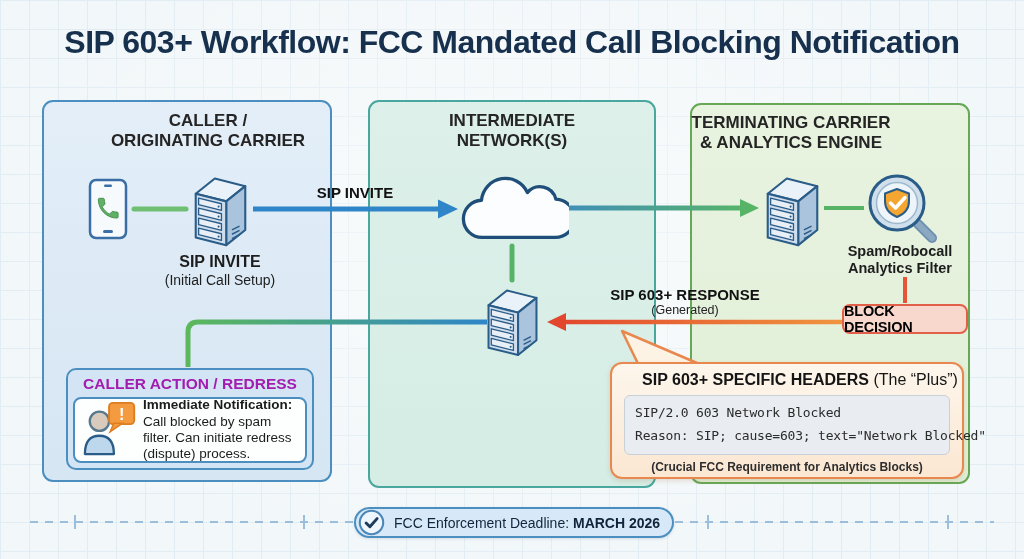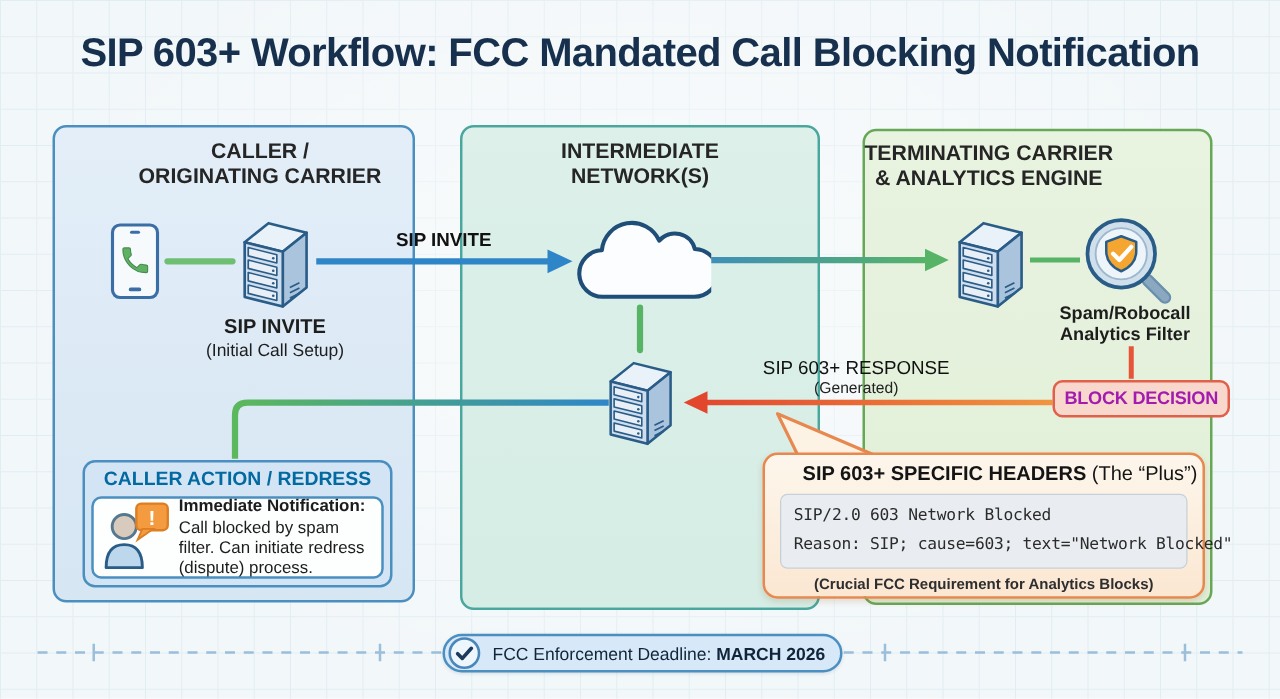--- a/index.html
+++ b/index.html
@@ -32,29 +32,29 @@
     font-size:17px; font-weight:800; color:#252525; line-height:1.18; z-index:3;
   }
   svg.overlay { position:absolute; left:0; top:0; z-index:2; pointer-events:none; }
   .icon-box { z-index:3; }
   .node-label { z-index:3; text-align:center; color:#1d1d1d; }
   .node-label .big { font-weight:800; font-size:16px; }
   .node-label .sub { font-size:14px; margin-top:1px; }
   #sip-invite-label { left:275px; top:184px; width:160px; text-align:center;
     font-size:15px; font-weight:800; color:#111; z-index:3; }
   #response-label { left:605px; top:286px; width:160px; text-align:center; z-index:3; }
-  #response-label .big { font-size:15px; font-weight:400; color:#111; }
+  #response-label .big { font-size:15px; font-weight:700; color:#111; }
   #response-label .sub { font-size:12.5px; color:#222; }
   #filter-label { left:838px; top:243px; width:124px; text-align:center;
     font-size:14.5px; font-weight:800; color:#1d1d1d; line-height:1.18; z-index:3; }
   #block-decision {
-    left:842px; top:304px; width:142px; height:30px; z-index:3;
+    left:842px; top:304px; width:126px; height:30px; z-index:3;
     background:#f8d8cc; border:2.5px solid #e2604a; border-radius:8px;
     display:flex; align-items:center; justify-content:center;
-    font-size:14.5px; font-weight:800; color:#a21caf; letter-spacing:-0.2px;
+    font-size:14.5px; font-weight:800; color:#000000; letter-spacing:-0.2px;
   }
   #callout {
     left:610px; top:362px; width:354px; height:117px; z-index:3;
     background:linear-gradient(180deg,#fdf6ec,#fbe7d2);
     border:2.5px solid #e8884e; border-radius:12px;
     box-shadow:0 2px 5px rgba(150,90,40,.18);
   }
   #callout-title { text-align:center; margin-top:7px; font-size:16px; color:#141414;padding-left:26px; }
   #callout-title .b { font-weight:800; }
   #code-box {
@@ -63,21 +63,21 @@
     font-family:"DejaVu Sans Mono","Liberation Mono",monospace;
     font-size:13px; letter-spacing:-0.2px; color:#2b2b2b; line-height:1.75;
     white-space:nowrap;
   }
   #callout-caption { text-align:center; margin-top:5px; font-size:12px; font-weight:700; color:#2e2e2e; }
   #redress-box {
     left:66px; top:368px; width:248px; height:102px; z-index:3;
     background:#d3e5f4; border:2.5px solid #4a8fc0; border-radius:10px;
   }
   #redress-header { text-align:center; font-size:15.5px; font-weight:800;
-    color:#0369a1; padding:5px 0 4px 0; }
+    color:#a21caf; padding:5px 0 4px 0; }
   #redress-body {
     margin:0 5px; background:#fdfefe; border:2px solid #4a8fc0; border-radius:8px;
     height:66px; display:flex; align-items:center; padding:4px 6px 4px 4px;
   }
   #redress-text { font-size:13.5px; line-height:1.22; color:#1c1c1c; width:172px; }
   #redress-text .b { font-weight:800; }
   #deadline-pill {
     left:354px; top:507px; width:320px; height:31px; z-index:3;
     background:#d7e9f9; border:2px solid #4a8fc0; border-radius:16px;
     display:flex; align-items:center; padding-left:2px;

